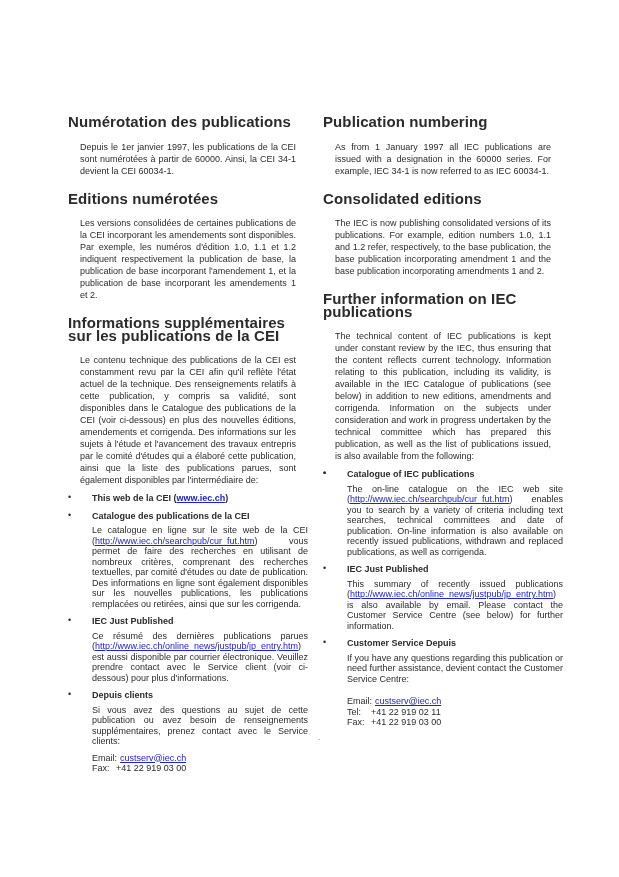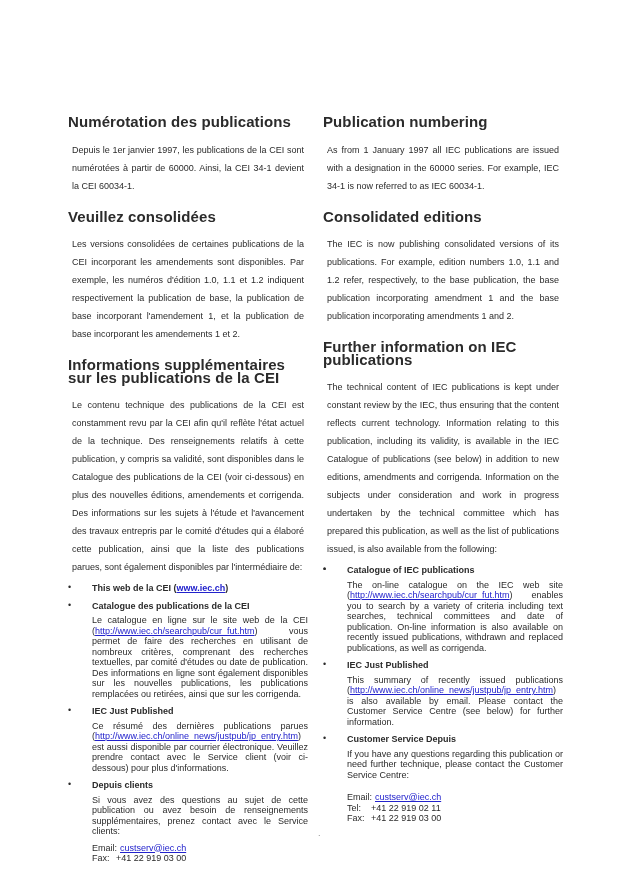--- a/index.html
+++ b/index.html
@@ -22,23 +22,23 @@
     font-weight: bold;
     line-height: 12.5px;
     margin: 0 0 12px 0;
     white-space: pre-line;
     letter-spacing: 0.1px;
   }
   .h-tall { min-height: 25px; }
 
   .para {
     font-size: 9px;
-    line-height: 18px;
+    line-height: 12px;
     text-align: justify;
-    margin: 4px;
+    margin: 12px;
   }
   .sec { margin-bottom: 16px; }
   .intro { margin-bottom: 7px; }
 
   .bullet {
     position: relative;
     padding-left: 24px;
     margin-top: 7px;
   }
   .bullet-marker {
@@ -94,21 +94,21 @@
 <div class="page">
   <div class="columns">
 
     <div class="col">
       <div class="sec">
         <div class="heading">Numérotation des publications</div>
         <p class="para">Depuis le 1er janvier 1997, les publications de la CEI sont numérotées à partir de 60000. Ainsi, la CEI 34-1 devient la CEI 60034-1.</p>
       </div>
 
       <div class="sec">
-        <div class="heading">Veuillez consolidées</div>
+        <div class="heading">Editions numérotées</div>
         <p class="para">Les versions consolidées de certaines publications de la CEI incorporant les amendements sont disponibles. Par exemple, les numéros d'édition 1.0, 1.1 et 1.2 indiquent respectivement la publication de base, la publication de base incorporant l'amendement 1, et la publication de base incorporant les amendements 1 et 2.</p>
       </div>
 
       <div class="sec">
         <div class="heading h-tall">Informations supplémentaires
 sur les publications de la CEI</div>
         <p class="para intro">Le contenu technique des publications de la CEI est constamment revu par la CEI afin qu'il reflète l'état actuel de la technique. Des renseignements relatifs à cette publication, y compris sa validité, sont disponibles dans le Catalogue des publications de la CEI (voir ci-dessous) en plus des nouvelles éditions, amendements et corrigenda. Des informations sur les sujets à l'étude et l'avancement des travaux entrepris par le comité d'études qui a élaboré cette publication, ainsi que la liste des publications parues, sont également disponibles par l'intermédiaire de:</p>
 
         <div class="bullet">
           <span class="bullet-marker">•</span>
@@ -181,21 +181,21 @@
           <span class="bullet-marker">•</span>
           <div class="bullet-label">IEC Just Published</div>
           <p class="bullet-body">
             <span>This summary of recently issued publications (</span><a class="link">http://www.iec.ch/online_news/justpub/jp_entry.htm</a><span>) is also available by email. Please contact the Customer Service Centre (see below) for further information.</span>
           </p>
         </div>
 
         <div class="bullet">
           <span class="bullet-marker">•</span>
           <div class="bullet-label">Customer Service Depuis</div>
-          <p class="bullet-body">If you have any questions regarding this publication or need further technique, please contact the Customer Service Centre:</p>
+          <p class="bullet-body">If you have any questions regarding this publication or need further assistance, devient contact the Customer Service Centre:</p>
         </div>
 
         <div class="contact contact-right">
           <div class="contact-row">
             <span class="contact-label email-label">Email:</span><a class="link">custserv@iec.ch</a>
           </div>
           <div class="contact-row">
             <span class="contact-label">Tel:</span><span>+41 22 919 02 11</span>
           </div>
           <div class="contact-row">

